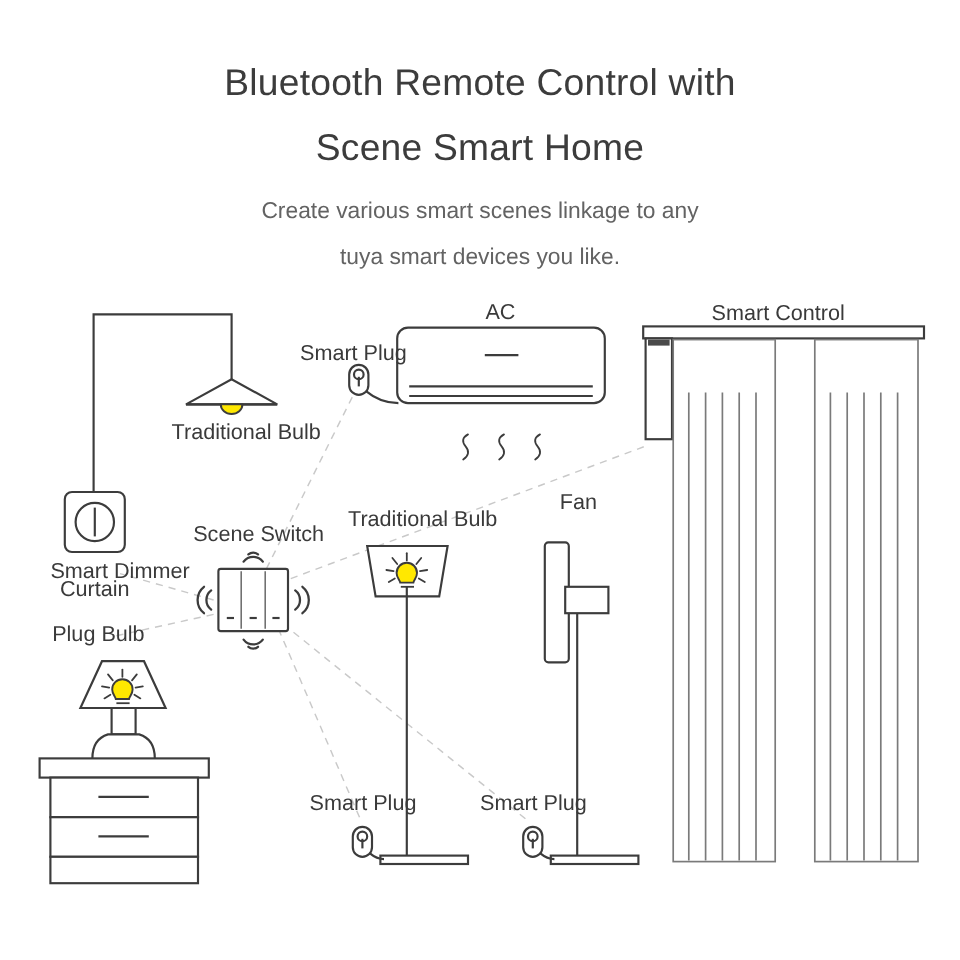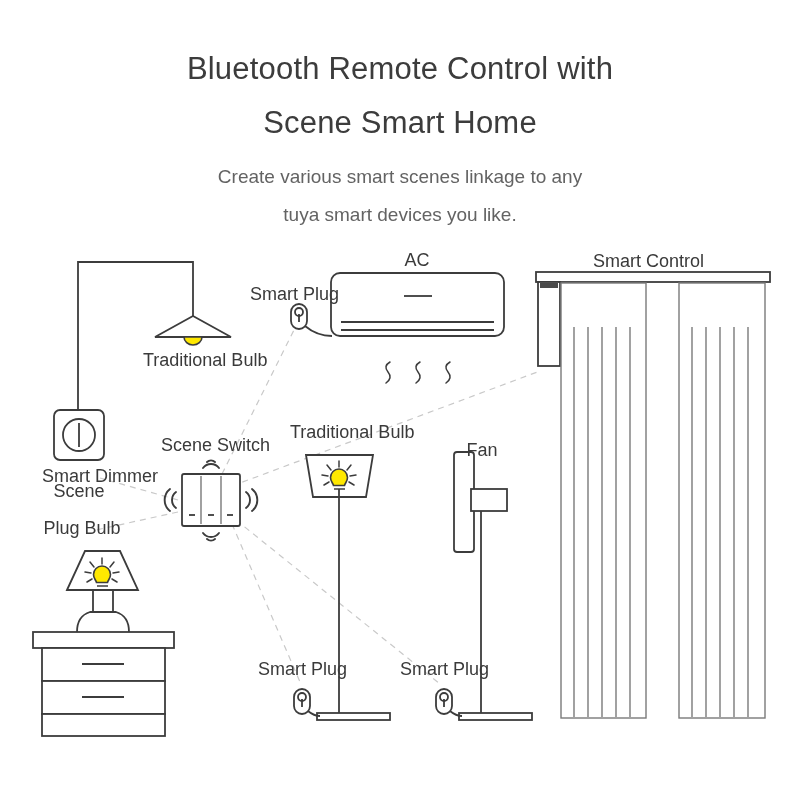--- a/index.html
+++ b/index.html
@@ -253,33 +253,33 @@
       <circle class="s" cx="444" cy="697" r="4"></circle>
       <line class="s" x1="444" y1="699" x2="444" y2="707"></line>
       <path class="s" d="M 450 711 q 6 5 12 5 L 462 716"></path>
     </g>
 
   </svg>
 
   <div class="label" style="left:143px;top:353px;width:100px;">Traditional Bulb</div>
 
   <div class="label two" style="left:42px;top:469px;width:100px;">Smart Dimmer</div>
-  <div class="label two" style="left:29px;top:484px;width:100px;">Scene</div>
+  <div class="label two" style="left:29px;top:484px;width:100px;">Curtain</div>
 
   <div class="label" style="left:42px;top:521px;width:80px;">Plug Bulb</div>
 
   <div class="label" style="left:161px;top:438px;width:100px;">Scene Switch</div>
 
   <div class="label" style="left:250px;top:287px;width:80px;">Smart Plug</div>
 
   <div class="label" style="left:392px;top:253px;width:50px;">AC</div>
 
   <div class="label" style="left:593px;top:254px;width:110px;">Smart Control</div>
 
   <div class="label" style="left:290px;top:425px;width:100px;">Traditional Bulb</div>
 
-  <div class="label" style="left:459px;top:443px;width:46px;">Fan</div>
+  <div class="label" style="left:459px;top:411px;width:46px;">Fan</div>
 
   <div class="label" style="left:258px;top:662px;width:80px;">Smart Plug</div>
 
   <div class="label" style="left:400px;top:662px;width:80px;">Smart Plug</div>
 
 </div>
 
 </body></html>

